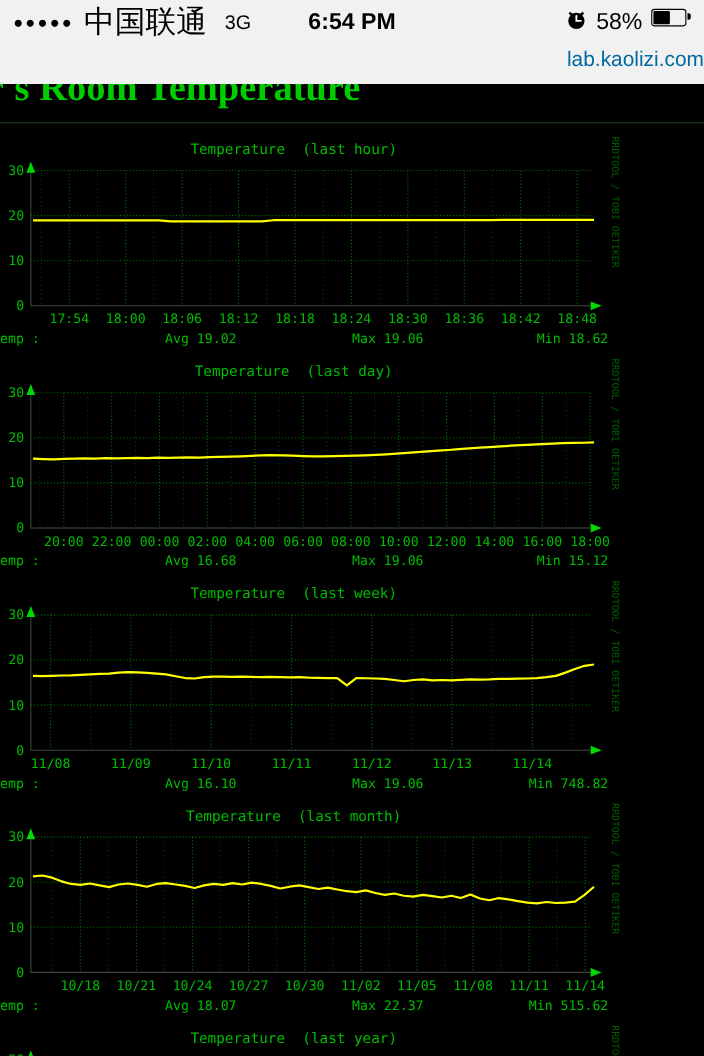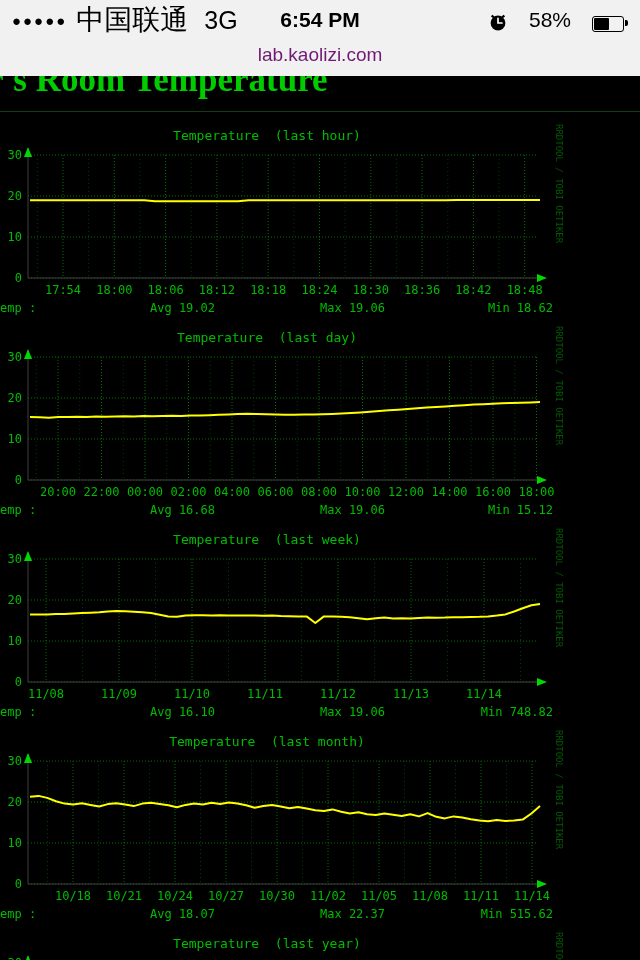--- a/index.html
+++ b/index.html
@@ -4,28 +4,28 @@
 <style>
   html,body{margin:0;padding:0}
   body{width:640px;height:960px;background:#000;overflow:hidden;
        font-family:"Liberation Sans",sans-serif;position:relative}
 
   
   .topbar{position:fixed;top:0;left:0;width:640px;height:76px;background:#f1f1f1;z-index:10}
   .statusrow{height:40px;position:relative;display:flex;align-items:center;padding:0 12px;box-sizing:border-box;color:#000}
   .signal-dots{font-size:15px;letter-spacing:2px;line-height:1}
   .carrier{font-size:28px;margin-left:9px;white-space:nowrap}
-  .net{font-size:25px;margin-left:16px}
+  .net{font-size:18px;margin-left:16px}
   .time{position:absolute;left:0;right:0;text-align:center;font-size:21px;font-weight:bold;pointer-events:none}
-  .rightgrp{margin-left:auto;display:flex;align-items:flex-end;gap:21px}
+  .rightgrp{margin-left:auto;display:flex;align-items:flex-start;gap:8px}
   .pct{font-size:21px}
   .batt{width:30px;height:14px;border:1.5px solid #000;border-radius:3px;position:relative;margin-right:4px}
   .batt-fill{position:absolute;left:1px;top:1px;bottom:1px;background:#000;border-radius:1px}
   .batt:after{content:"";position:absolute;right:-5px;top:3px;width:3px;height:6px;background:#000;border-radius:0 2px 2px 0}
-  .urlrow{height:36px;text-align:center;font-size:19px;color:#701a75;line-height:30px}
+  .urlrow{height:36px;text-align:right;font-size:19px;color:#0369a1;line-height:30px}
 
   
   .content{padding-top:76px}
   h1.pagetitle{font-family:"Liberation Serif",serif;font-weight:bold;font-size:35px;line-height:36px;
      height:36px;color:#00cc00;margin:-14px 0 0 -12px;white-space:nowrap;overflow:visible}
   hr.titlerule{border:0;border-top:1px solid #143d14;margin:13px 0 0 0}
   #charts{margin-top:10px}
   svg.chart{display:block}
   svg text{font-family:"DejaVu Sans Mono",monospace;white-space:pre}
 </style>

